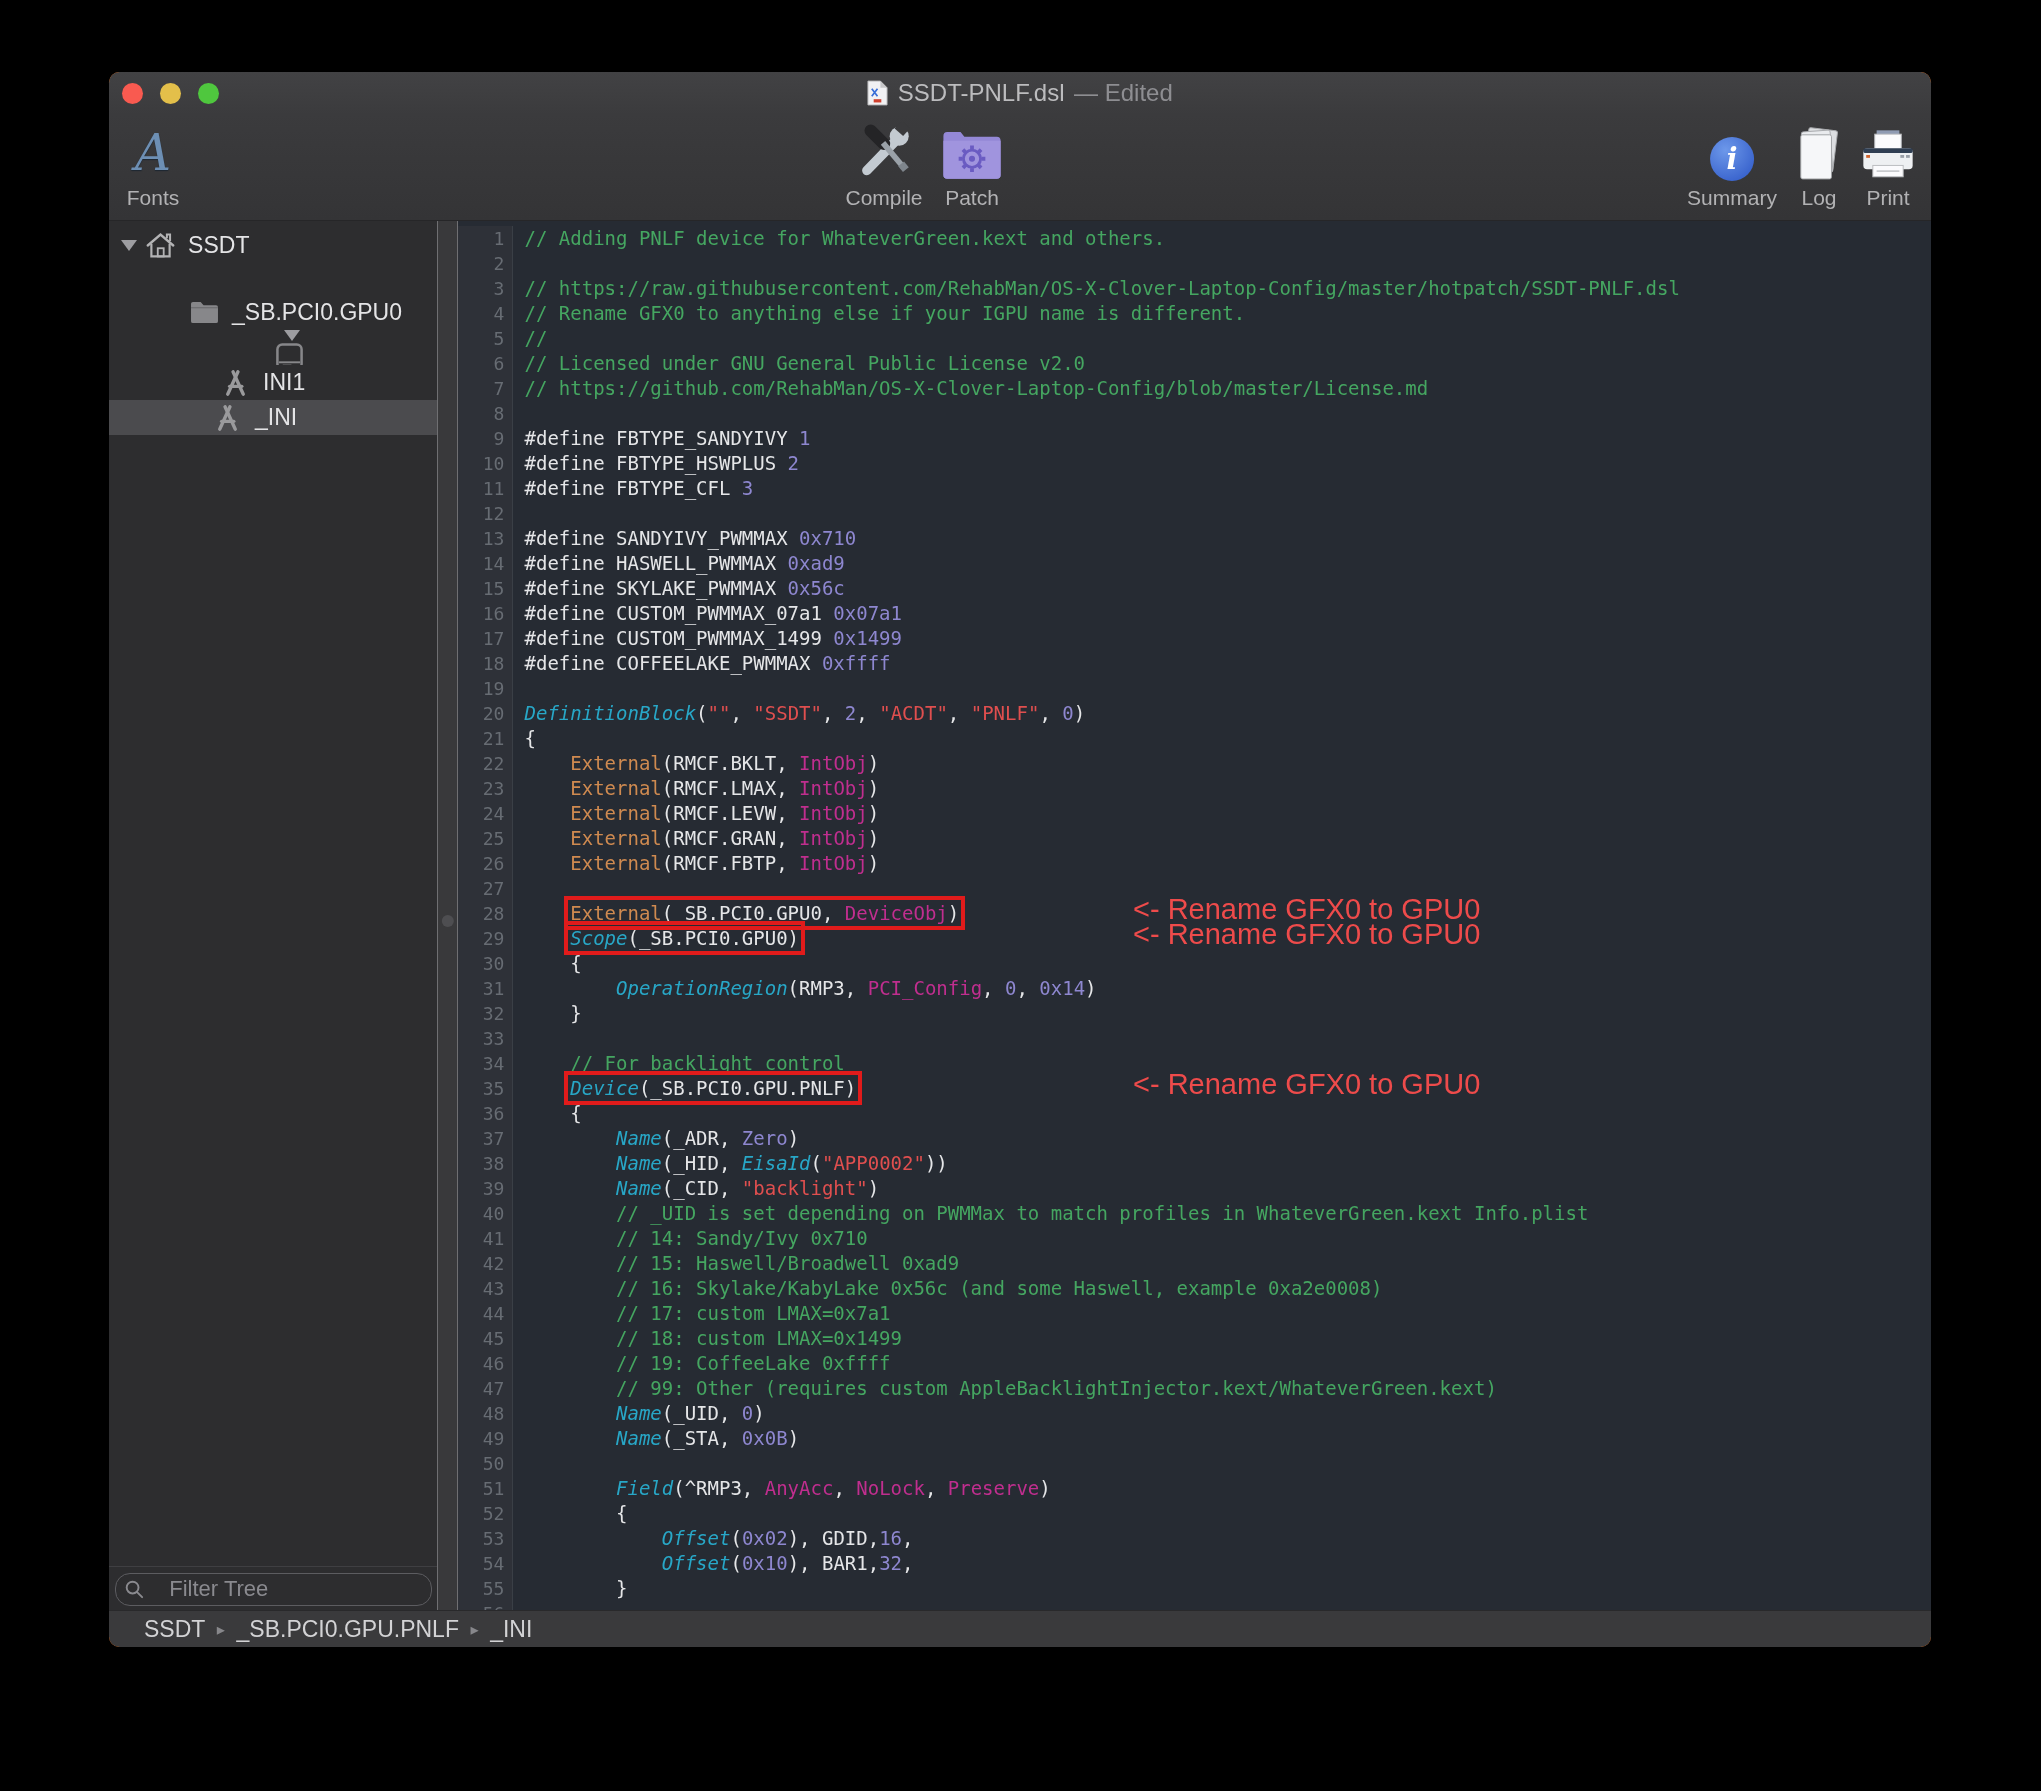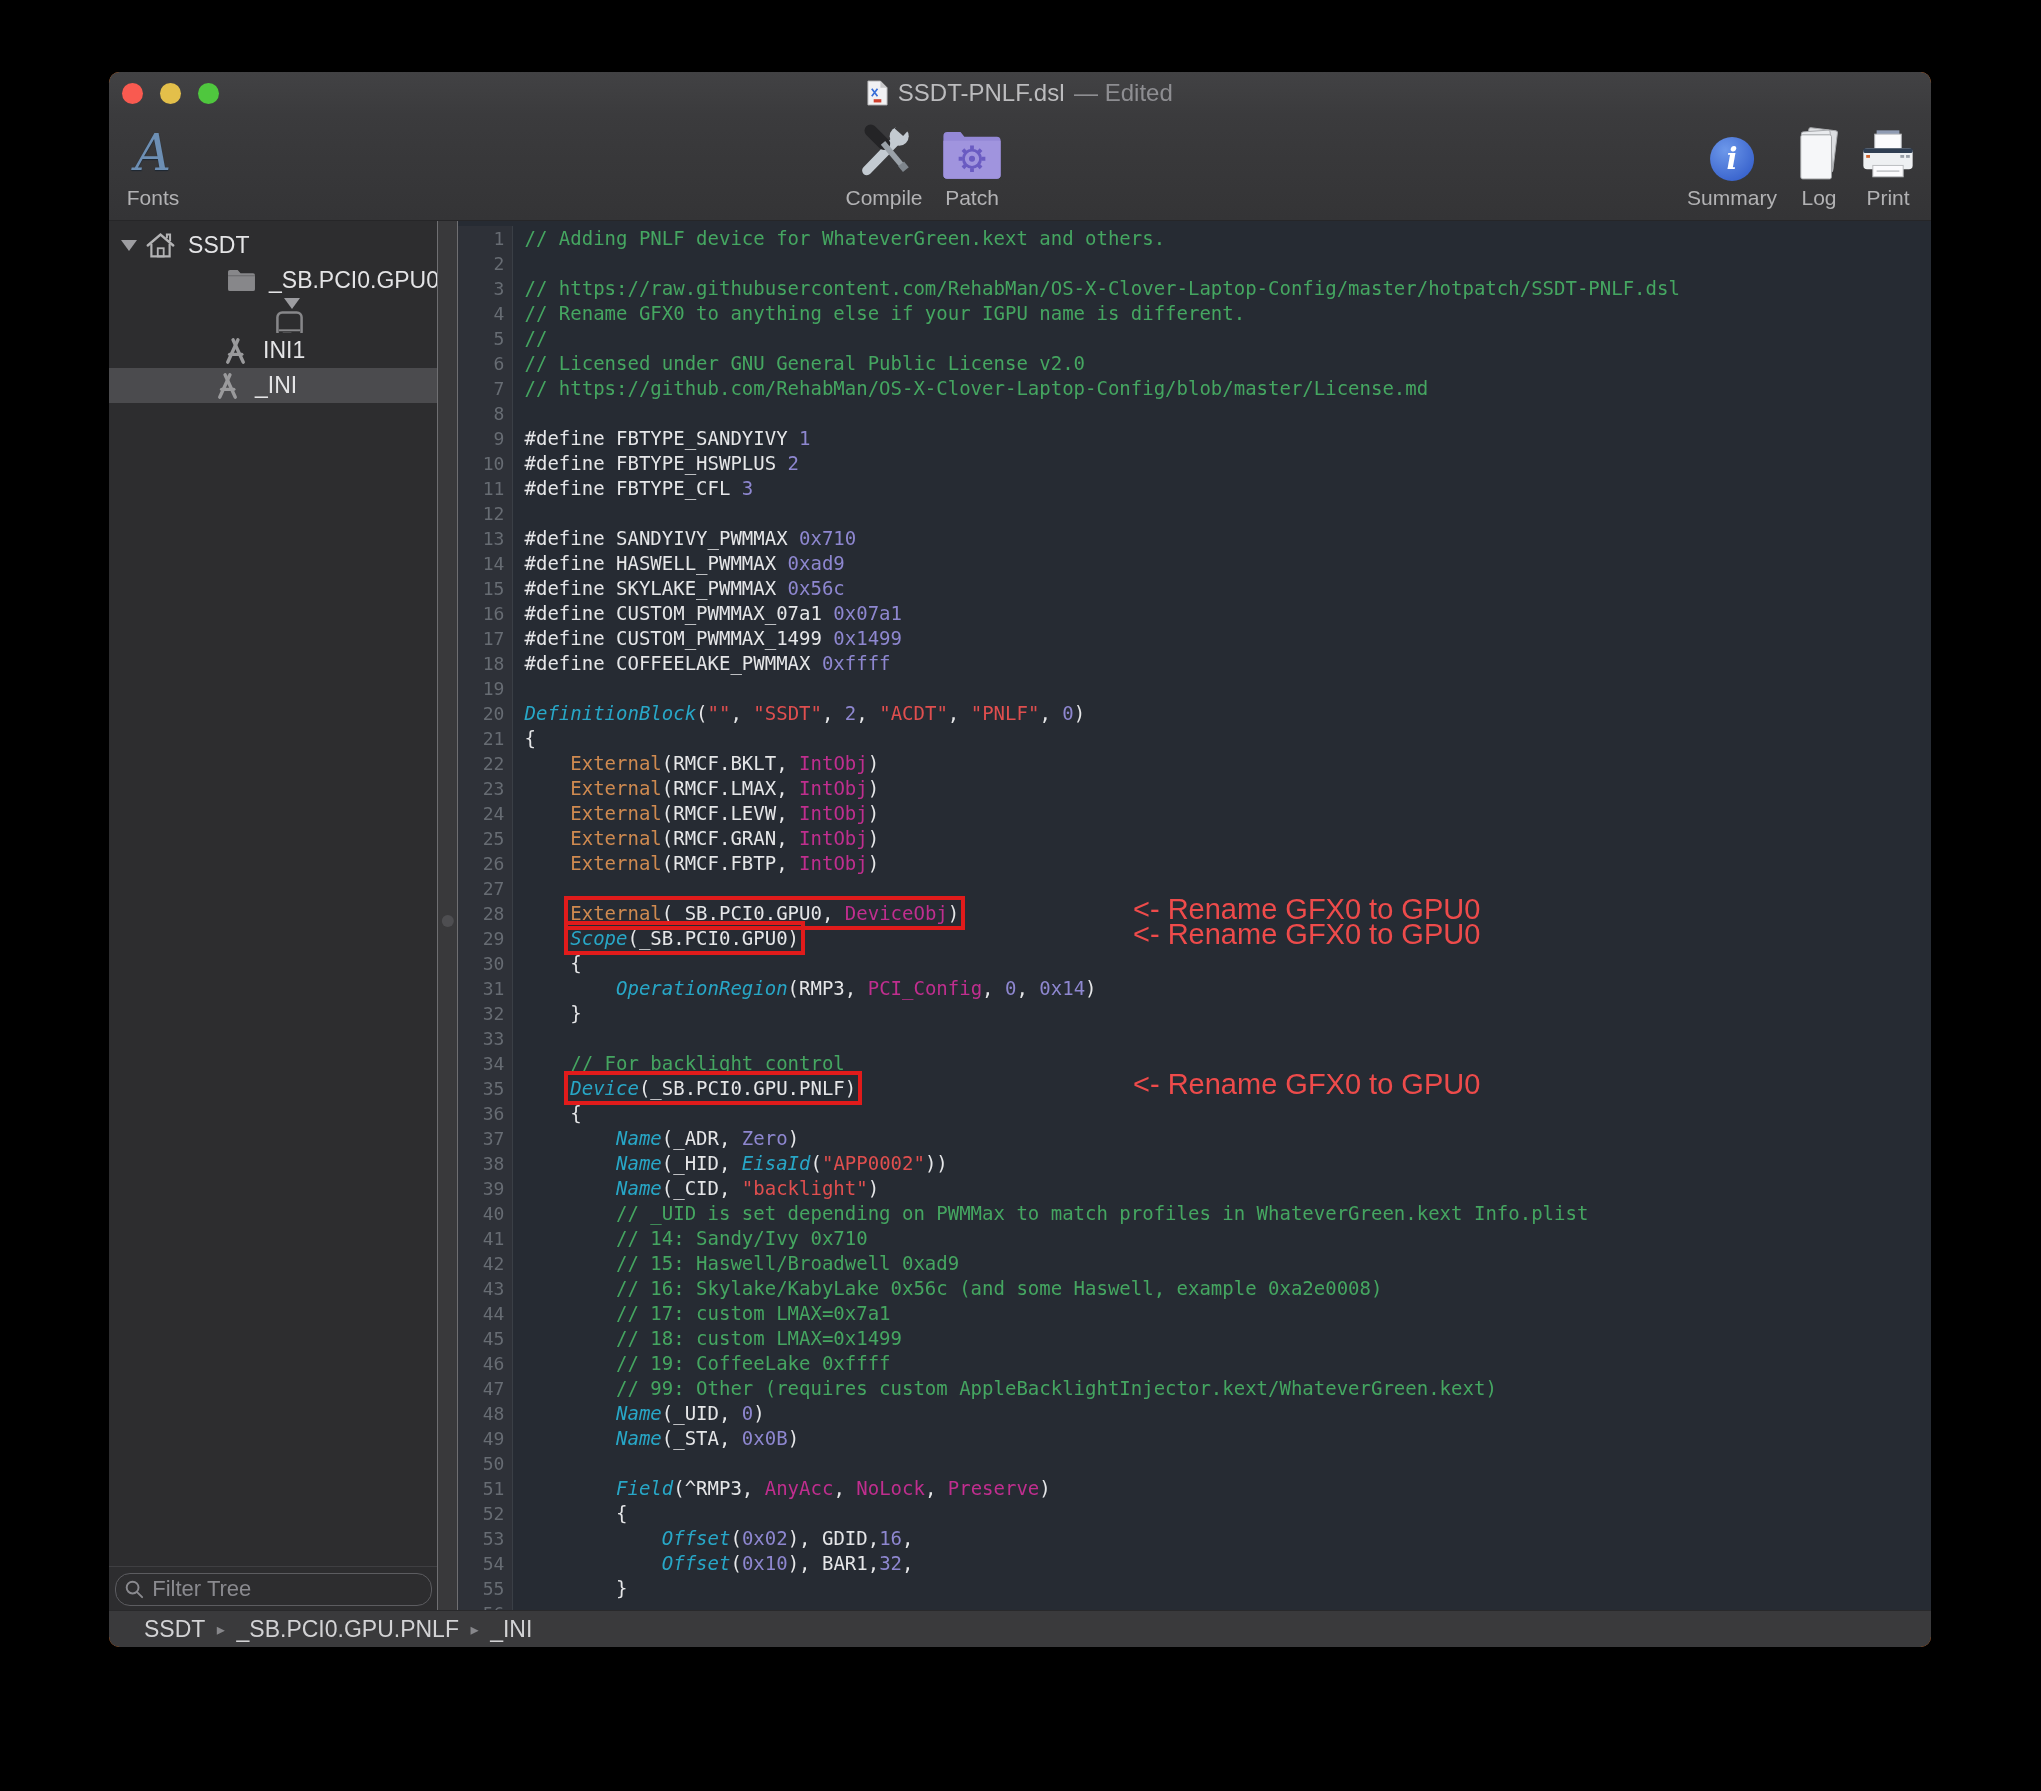--- a/index.html
+++ b/index.html
@@ -22,21 +22,21 @@
   .summary-i{font-family:"DejaVu Serif",serif;font-style:italic;font-weight:bold;font-size:29px;color:#fff;}
   
   .content{position:absolute;top:149px;left:0;right:0;bottom:36px;display:flex;}
   .sidebar{width:328px;background:#2d2d2f;position:relative;flex:0 0 328px;}
   .tree{padding-top:6.7px;}
   .tree-row{height:35px;display:flex;align-items:center;color:#e4e4e6;font-size:23px;white-space:nowrap;overflow:hidden;}
   .tree-row.selected{background:#4b4b4e;}
   .disc{width:0;height:0;border-left:8.6px solid transparent;border-right:8.6px solid transparent;border-top:11.5px solid #9d9da1;margin-right:7.6px;flex:0 0 auto;}
   .tree-ico{width:32.5px;height:32.5px;margin-right:11.5px;display:flex;align-items:center;justify-content:center;flex:0 0 32.5px;}
   .filter-wrap{position:absolute;left:0;right:0;bottom:0;height:45px;border-top:1px solid #3f3f42;padding:5.7px 4.8px 0 5.7px;box-sizing:border-box;}
-  .filter-box{height:33px;border:1.9px solid #5c5c60;border-radius:15px;display:flex;align-items:center;gap:5px;padding-left:8.6px;box-sizing:border-box;}
+  .filter-box{height:33px;border:1.9px solid #5c5c60;border-radius:15px;display:flex;align-items:center;gap:22px;padding-left:8.6px;box-sizing:border-box;}
   .filter-input{background:transparent;border:none;outline:none;color:#c9c9cc;font-size:22px;width:258px;font-family:"Liberation Sans",sans-serif;}
   .filter-input::placeholder{color:#8a8a8f;}
   
   .divider{flex:0 0 19px;background:#39393b;border-left:1px solid #6f6f72;border-right:1px solid #6f6f72;position:relative;}
   .handle-dot{position:absolute;left:50%;top:694px;width:12.4px;height:12.4px;border-radius:50%;background:#4e4e51;transform:translateX(-50%);}
   
   .editor{flex:1;background:#262b33;overflow:hidden;position:relative;font-family:"DejaVu Sans Mono",monospace;font-size:19px;line-height:25px;padding-top:4.8px;}
   .code-line{display:flex;height:25px;position:relative;}
   .ln{flex:0 0 55px;width:55px;background:#2e3138;border-right:1.9px solid #3a3f46;color:#676c73;text-align:right;padding-right:7.6px;font-size:18px;box-sizing:border-box;}
   .code-text{padding-left:11.5px;white-space:pre;color:#e5e6e8;}
@@ -169,21 +169,21 @@
             <span class="tree-ico">
               <svg width="31" height="31" viewBox="0 0 34 32">
                 <path d="M3 16 L17 4 L31 16" stroke="#b3b3b5" stroke-width="2.6" fill="none" stroke-linecap="round"></path>
                 <path d="M7 14 V28 H27 V14" stroke="#b3b3b5" stroke-width="2.4" fill="none"></path>
                 <rect x="14" y="19" width="6.5" height="9" stroke="#b3b3b5" stroke-width="2" fill="none"></rect>
                 <path d="M24 8 V4 H27.5 V11" stroke="#b3b3b5" stroke-width="2.2" fill="none"></path>
               </svg>
             </span>
             <span>SSDT</span>
           </div>
-          <div class="tree-row" style="padding-left: 116px;">
+          <div class="tree-row" style="padding-left: 79px; margin-top: 32px;">
             <span class="tree-ico">
               <svg width="31" height="26" viewBox="0 0 32 27">
                 <path d="M2 5 a2 2 0 0 1 2-2 h8 l3 3.5 h13 a2 2 0 0 1 2 2 v14.5 a2 2 0 0 1-2 2 H4 a2 2 0 0 1-2-2 z" fill="#87878a"></path>
                 <path d="M2 9 h28" stroke="#6f6f72" stroke-width="1.4"></path>
               </svg>
             </span>
             <span>_SB.PCI0.GPU0</span>
           </div>
           <div class="tree-row" style="padding-left: 45px; flex-direction: column;">
             <span class="disc"></span>

